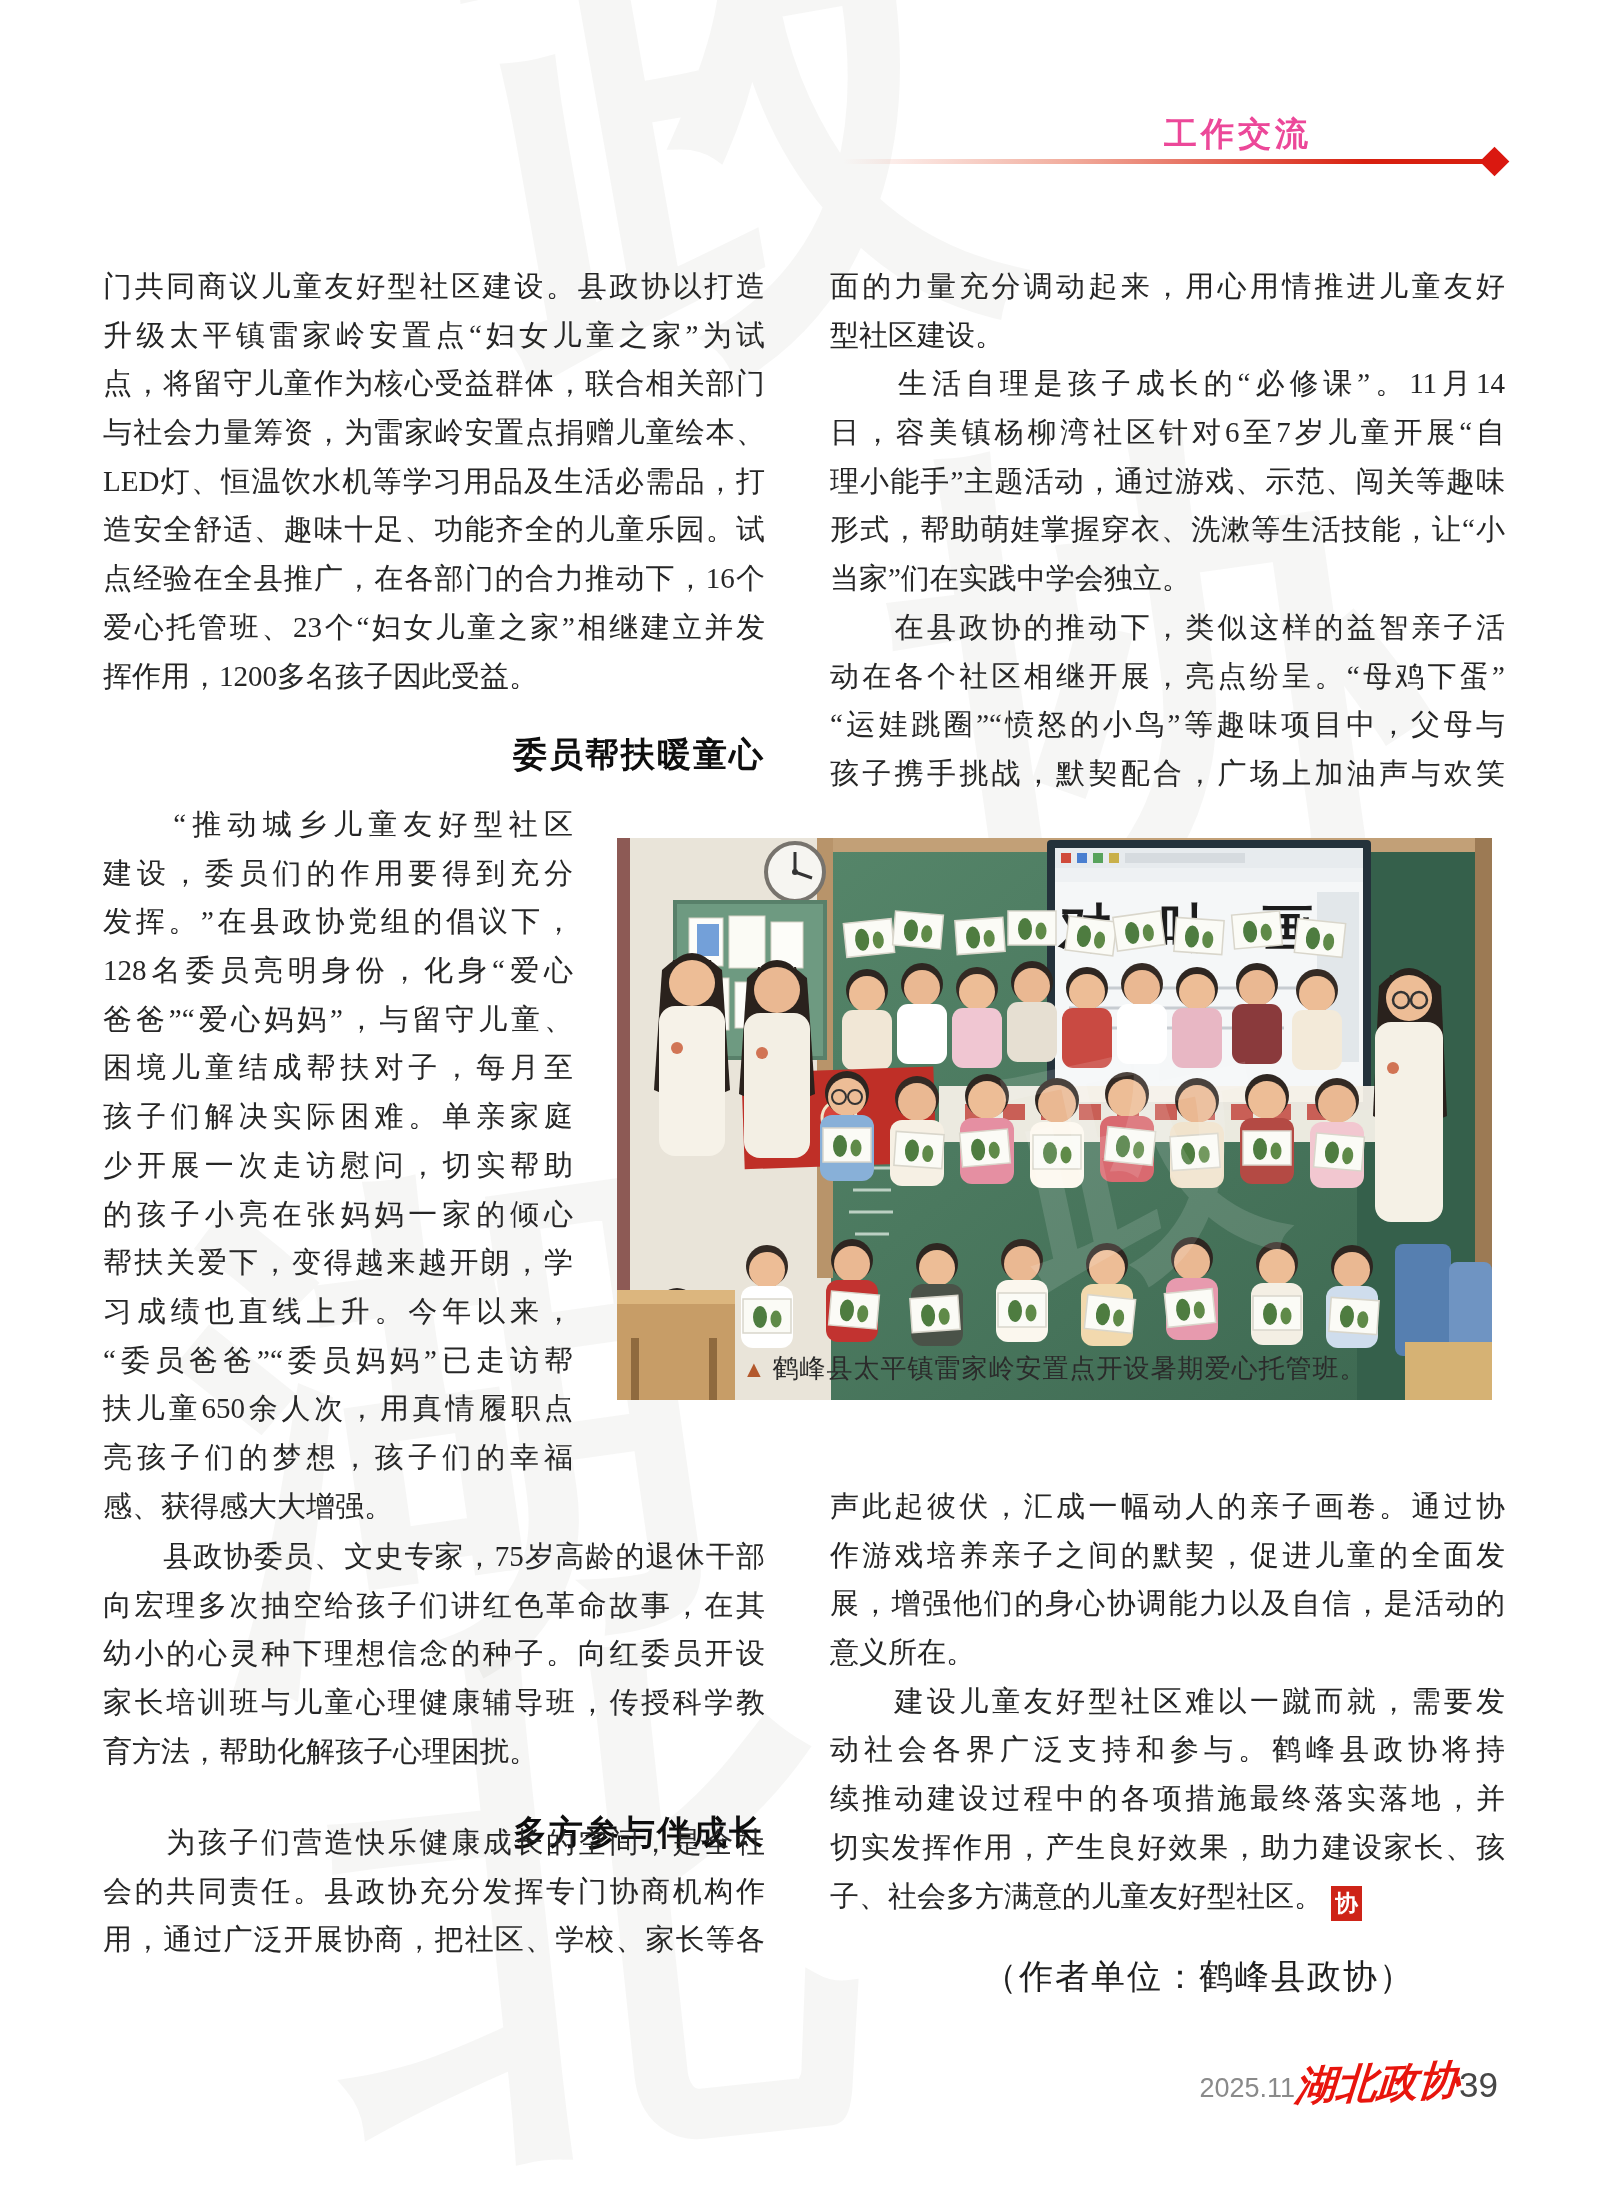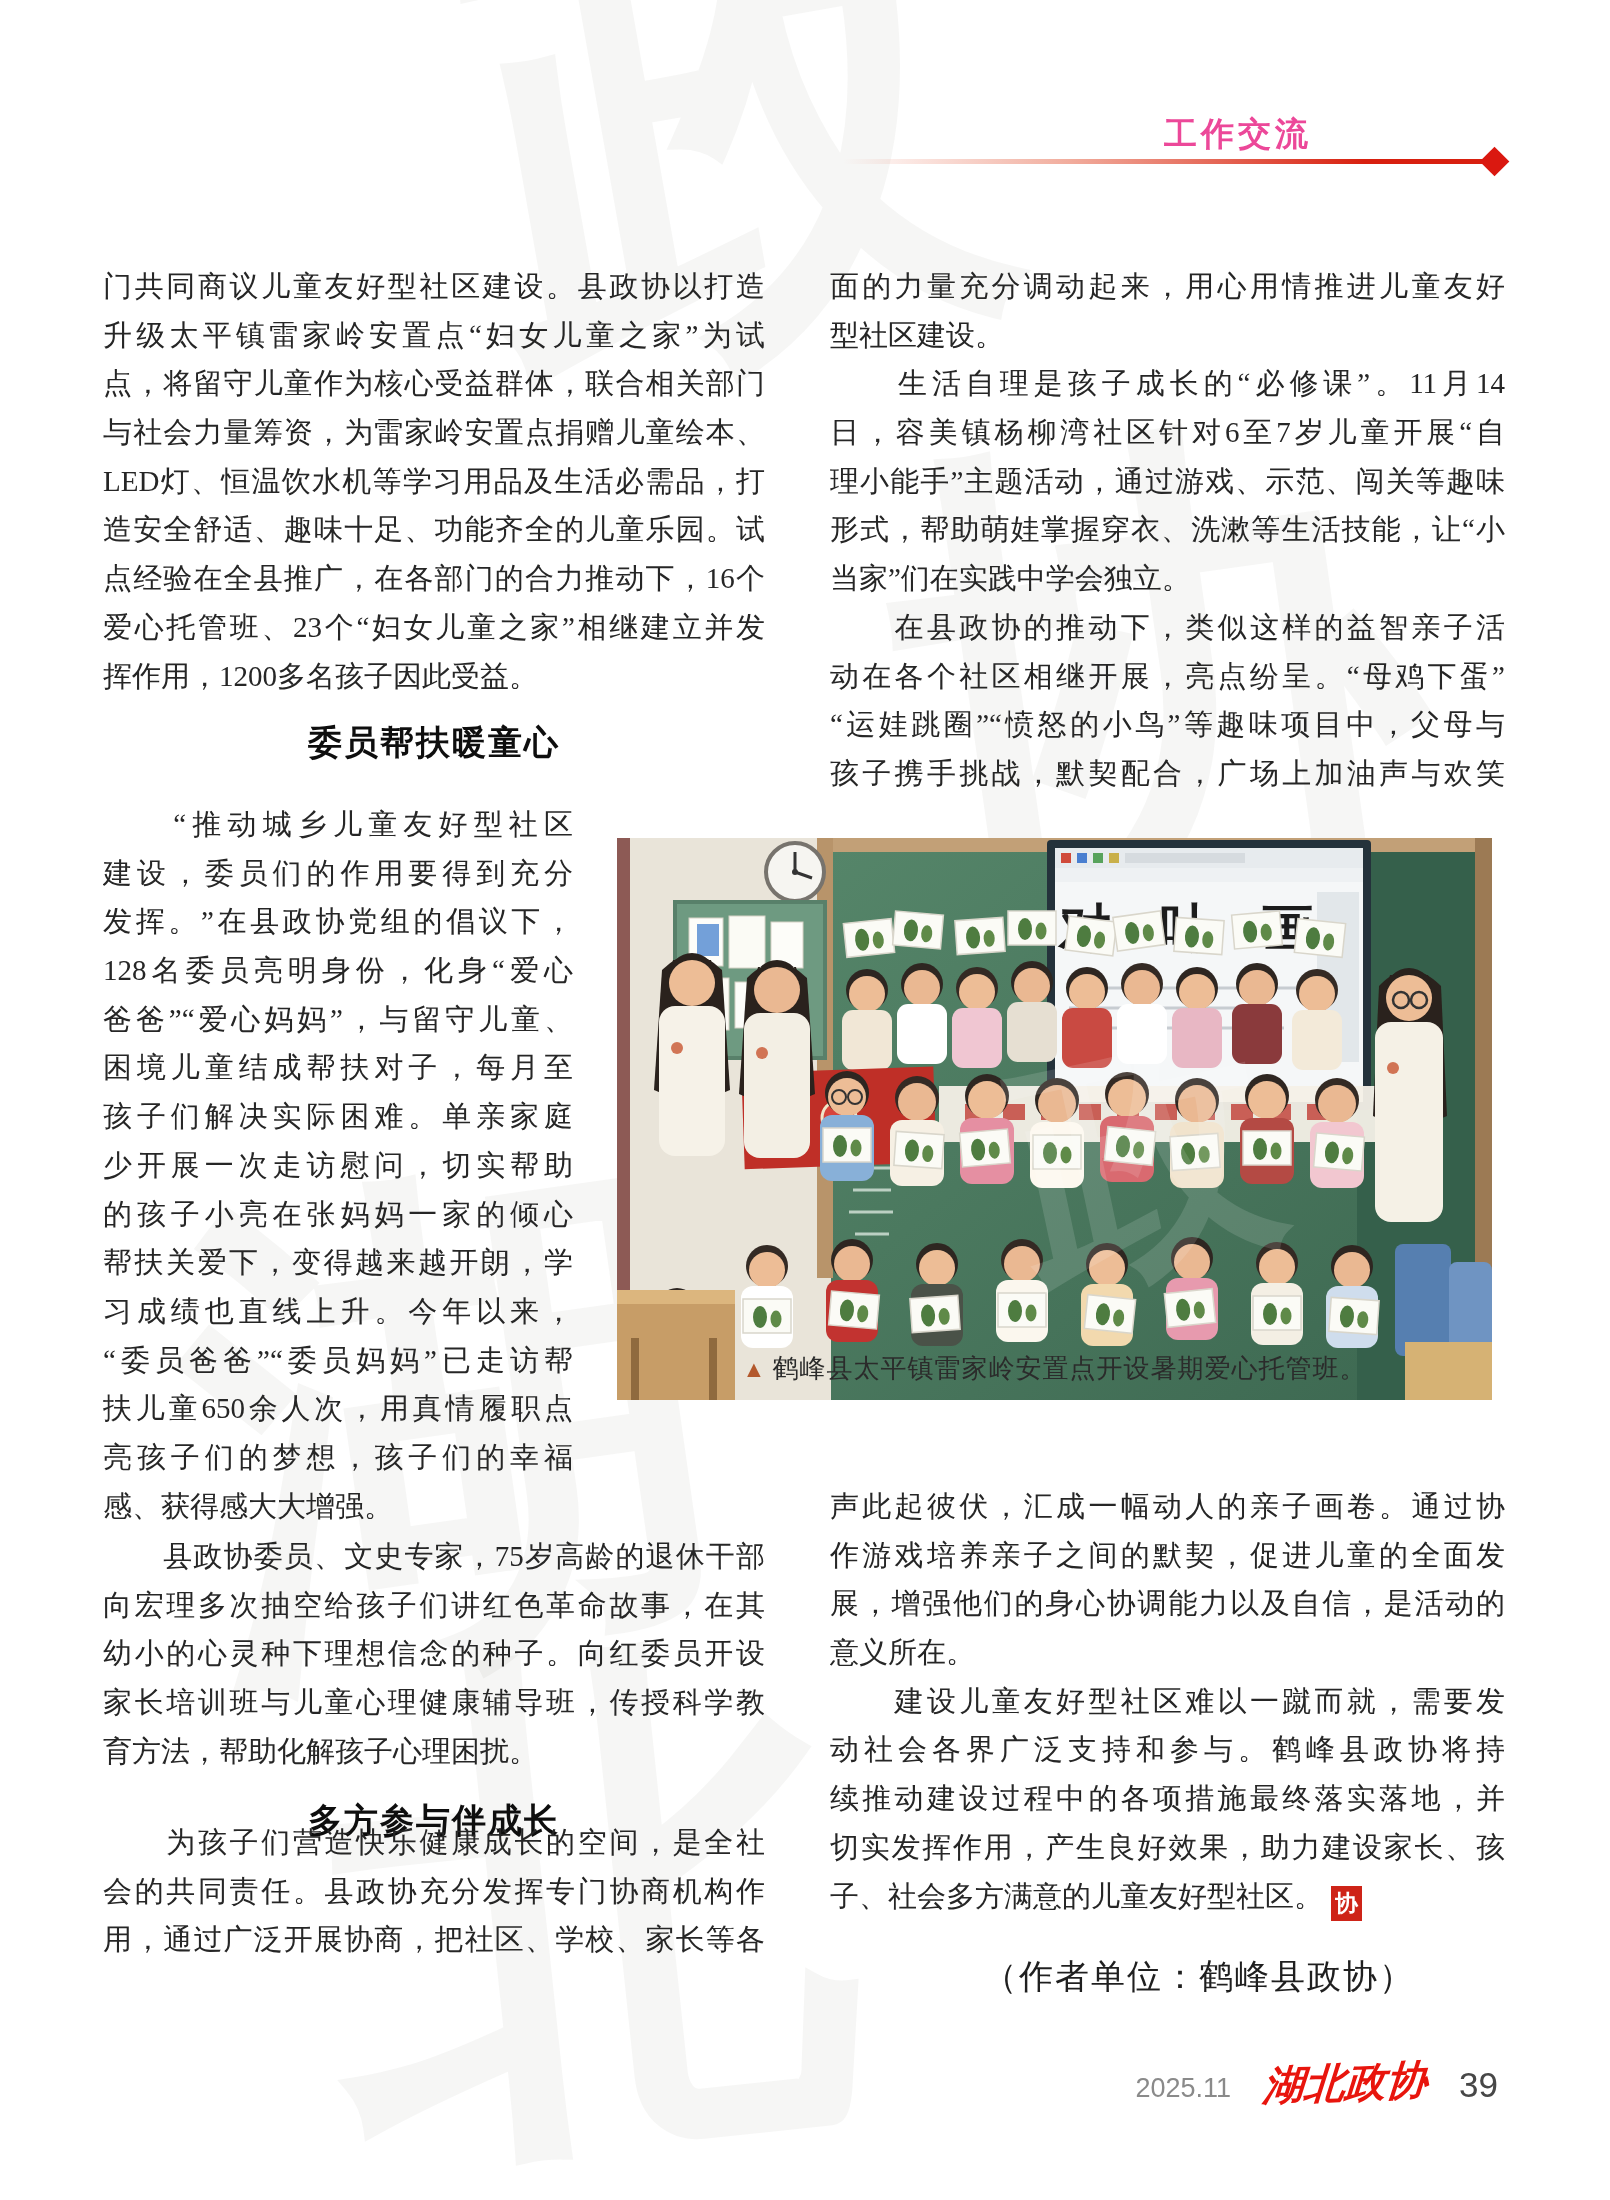--- a/index.html
+++ b/index.html
@@ -13,22 +13,22 @@
       letter-spacing:4px;color:#ec4899;font-family:"Liberation Sans","DejaVu Sans",sans-serif;margin-top:10px;}
   .header-line{position:absolute;z-index:2;left:843px;top:159px;width:652px;height:5px;
       background:linear-gradient(90deg,rgba(228,90,50,0) 0%,rgba(224,70,35,0.45) 35%,#d8200f 80%,#d8200f 100%);}
   .header-diamond{position:absolute;z-index:2;left:1484px;top:151px;width:21px;height:21px;
       background:#da1810;transform:rotate(45deg);}
   
   .tcol{position:absolute;z-index:2;}
   .line{font-size:29px;line-height:48.7px;height:48.7px;text-align:justify;text-align-last:justify;
         text-justify:inter-ideograph;overflow:hidden;color:#262626;}
   .line.last{text-align-last:left;}
-  .heading{position:absolute;z-index:2;font-size:34px;font-weight:700;text-align:center;color:#0e0e0e;
-        letter-spacing:2px;font-family:"Liberation Sans","DejaVu Sans",sans-serif;}
+  .heading{position:absolute;z-index:2;font-size:34px;font-weight:700;text-align:right;color:#0e0e0e;
+        letter-spacing:2px;font-family:"Liberation Sans","DejaVu Sans",sans-serif;margin-top:12px;}
   #left-top{left:103px;top:262px;width:662px;}
   #h1{left:103px;top:720px;width:662px;}
   #narrow{left:103px;top:800px;width:470px;}
   #left-mid{left:103px;top:1532px;width:662px;}
   #h2{left:103px;top:1798px;width:662px;}
   #left-bottom{left:103px;top:1818px;width:662px;}
   #right-top{left:830px;top:262px;width:675px;}
   #right-bottom{left:830px;top:1482px;width:675px;}
   #right-last{position:absolute;z-index:2;left:830px;top:1872px;width:675px;font-size:29px;
       line-height:48.7px;text-align:left;}
@@ -36,21 +36,21 @@
       font-family:"Liberation Sans","DejaVu Sans",sans-serif;font-size:23px;font-weight:700;
       line-height:35px;text-align:center;margin-left:8px;vertical-align:-5px;}
   #author{position:absolute;z-index:2;left:830px;top:1954px;width:675px;text-align:right;
       padding-right:90px;box-sizing:border-box;font-size:34px;color:#1f1f1f;letter-spacing:2px;}
   
   #photo{position:absolute;z-index:2;left:617px;top:838px;width:875px;height:562px;margin:0;overflow:hidden;}
   #caption{position:absolute;z-index:2;left:617px;top:1351px;width:875px;text-align:center;
       font-size:26px;color:#2b2b2b;letter-spacing:1px;}
   #caption .tri{color:#b3582c;font-size:23px;margin-right:6px;}
   
-  #footer{position:absolute;z-index:2;right:112px;top:2056px;display:flex;align-items:baseline;gap:32px;}
+  #footer{position:absolute;z-index:2;right:112px;top:2056px;display:flex;align-items:baseline;gap:0;}
   #footer .issue{font-size:27px;color:#8a8a8a;font-family:"Liberation Sans","DejaVu Sans",sans-serif;}
   #footer .brand{font-size:41px;font-weight:700;color:#e8150d;font-style:italic;
       font-family:"Liberation Serif","DejaVu Serif",serif;transform:rotate(-2deg) skewX(-6deg);display:inline-block;}
   #footer .pageno{font-size:35px;color:#474747;font-family:"Liberation Sans","DejaVu Sans",sans-serif;}
 </style>
 </head>
 <body>
 
 <div id="page">
 

